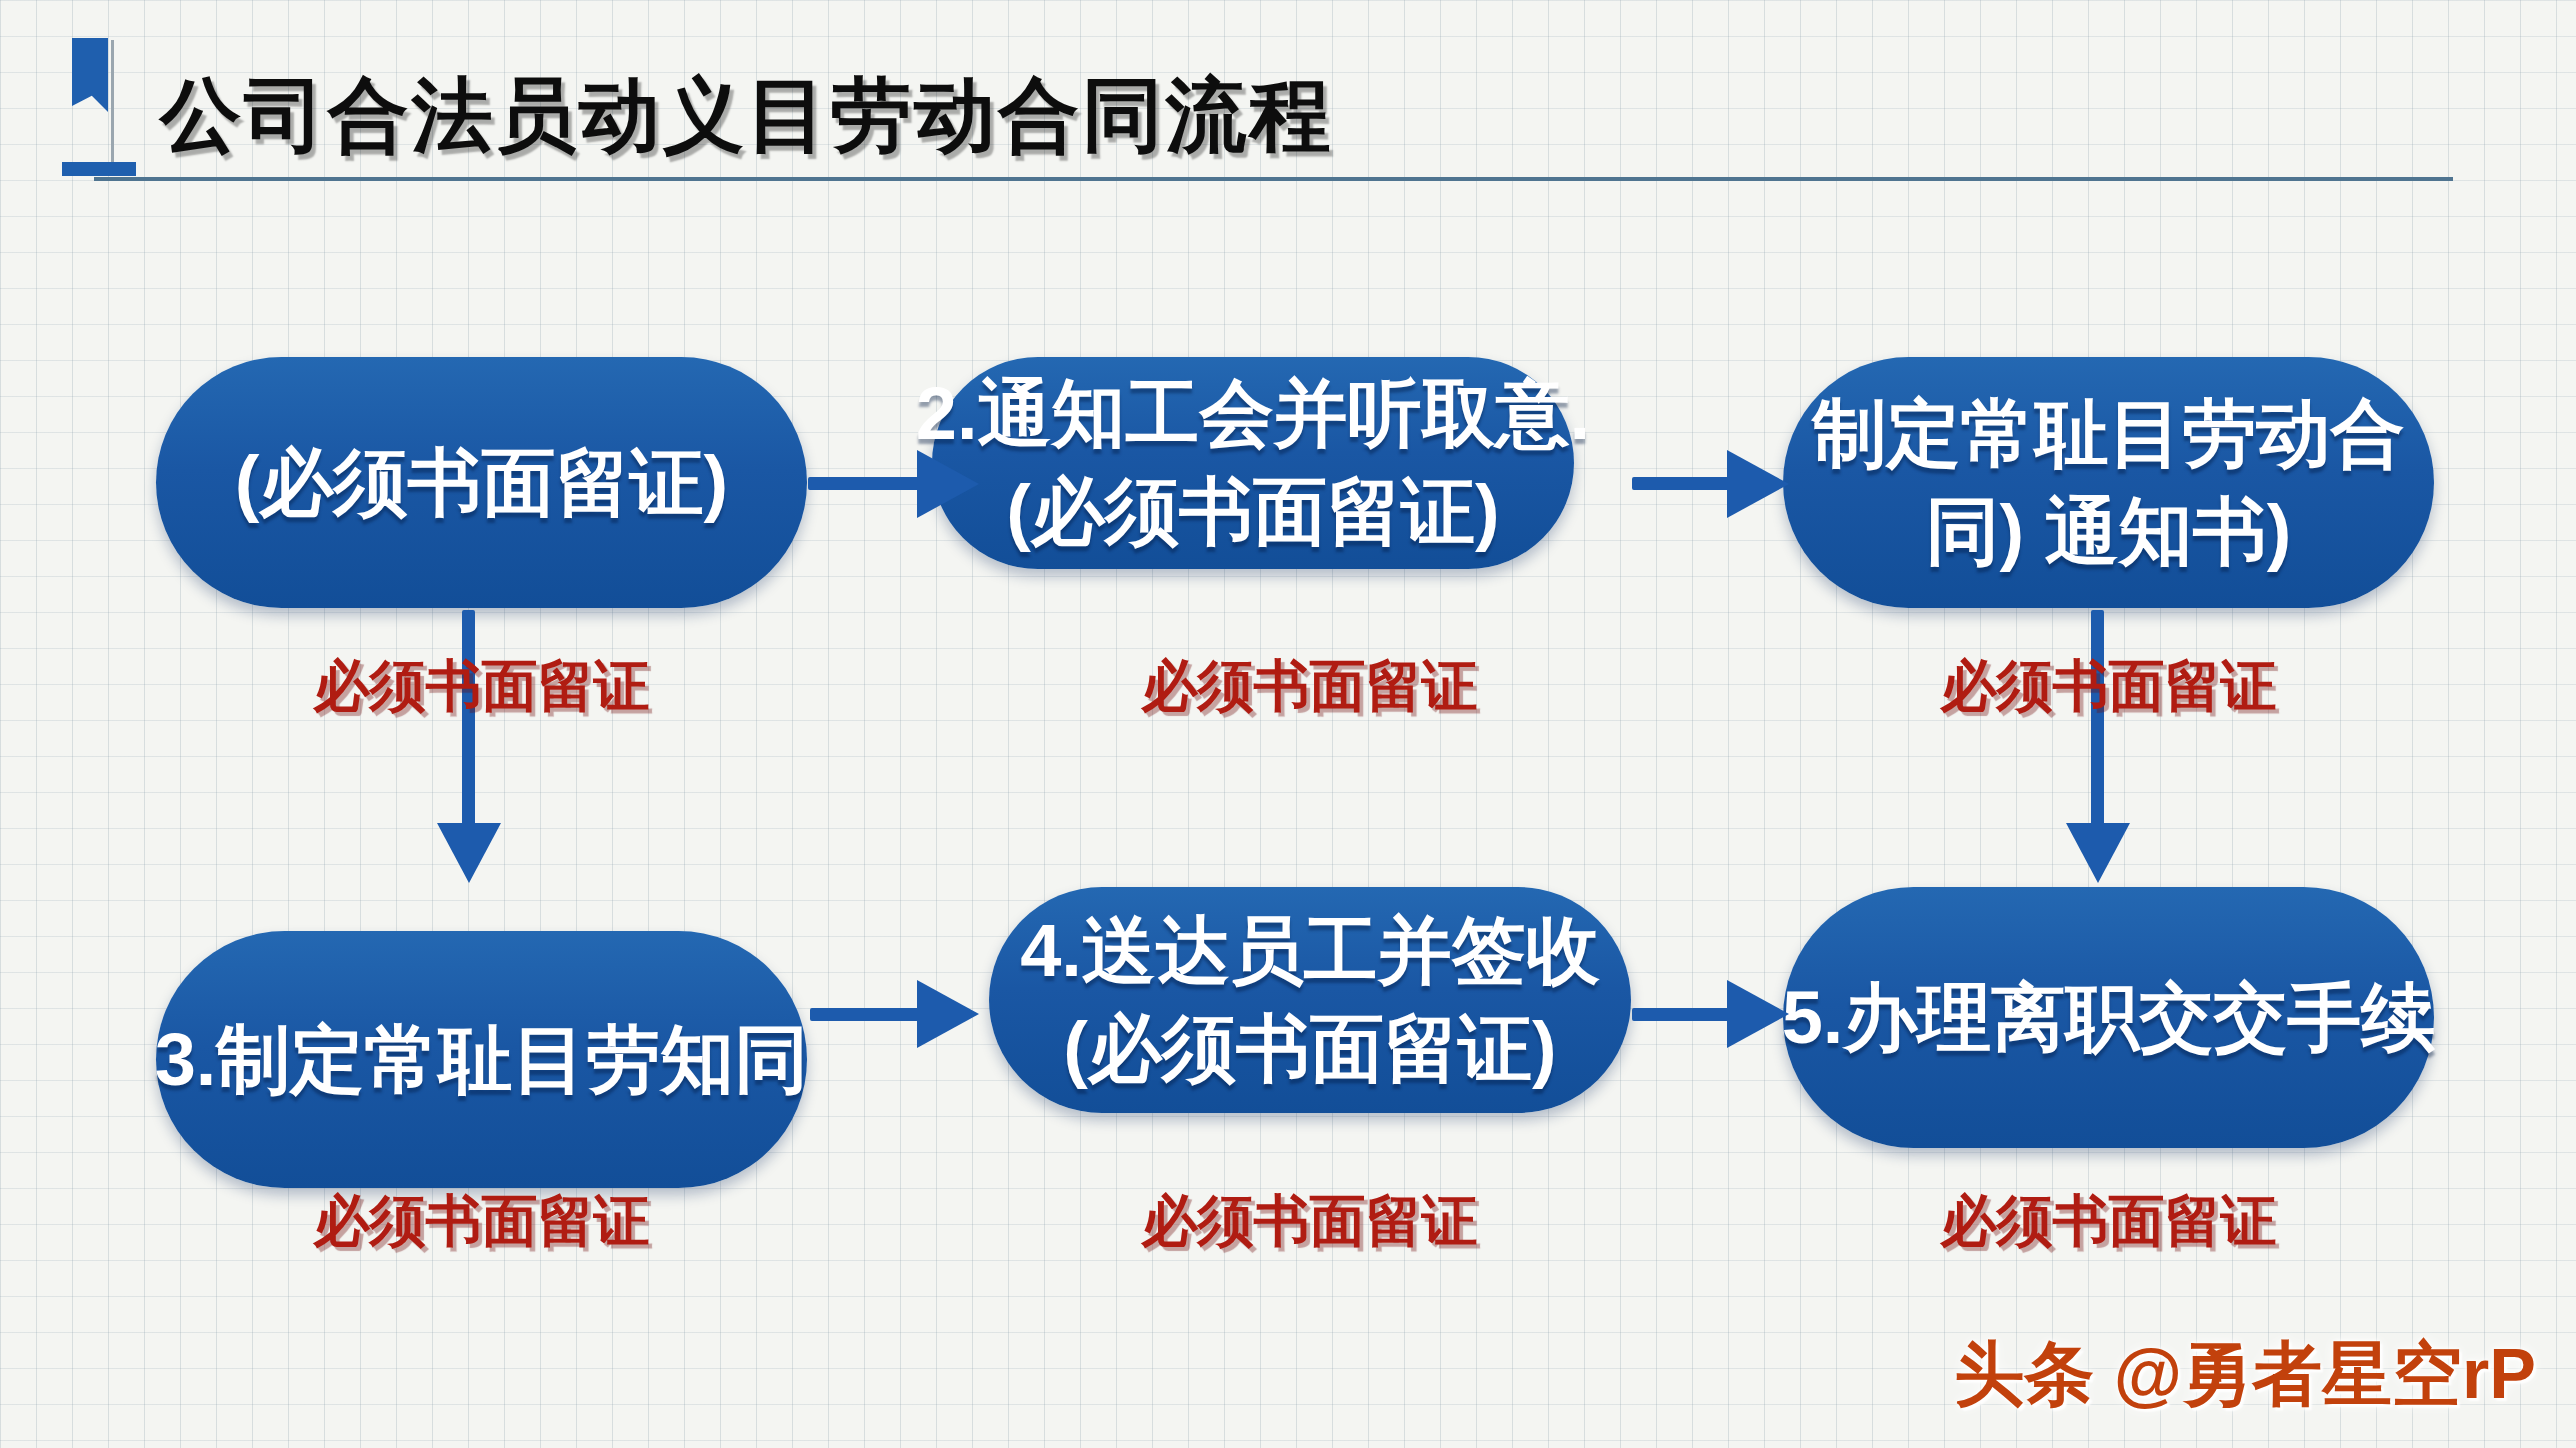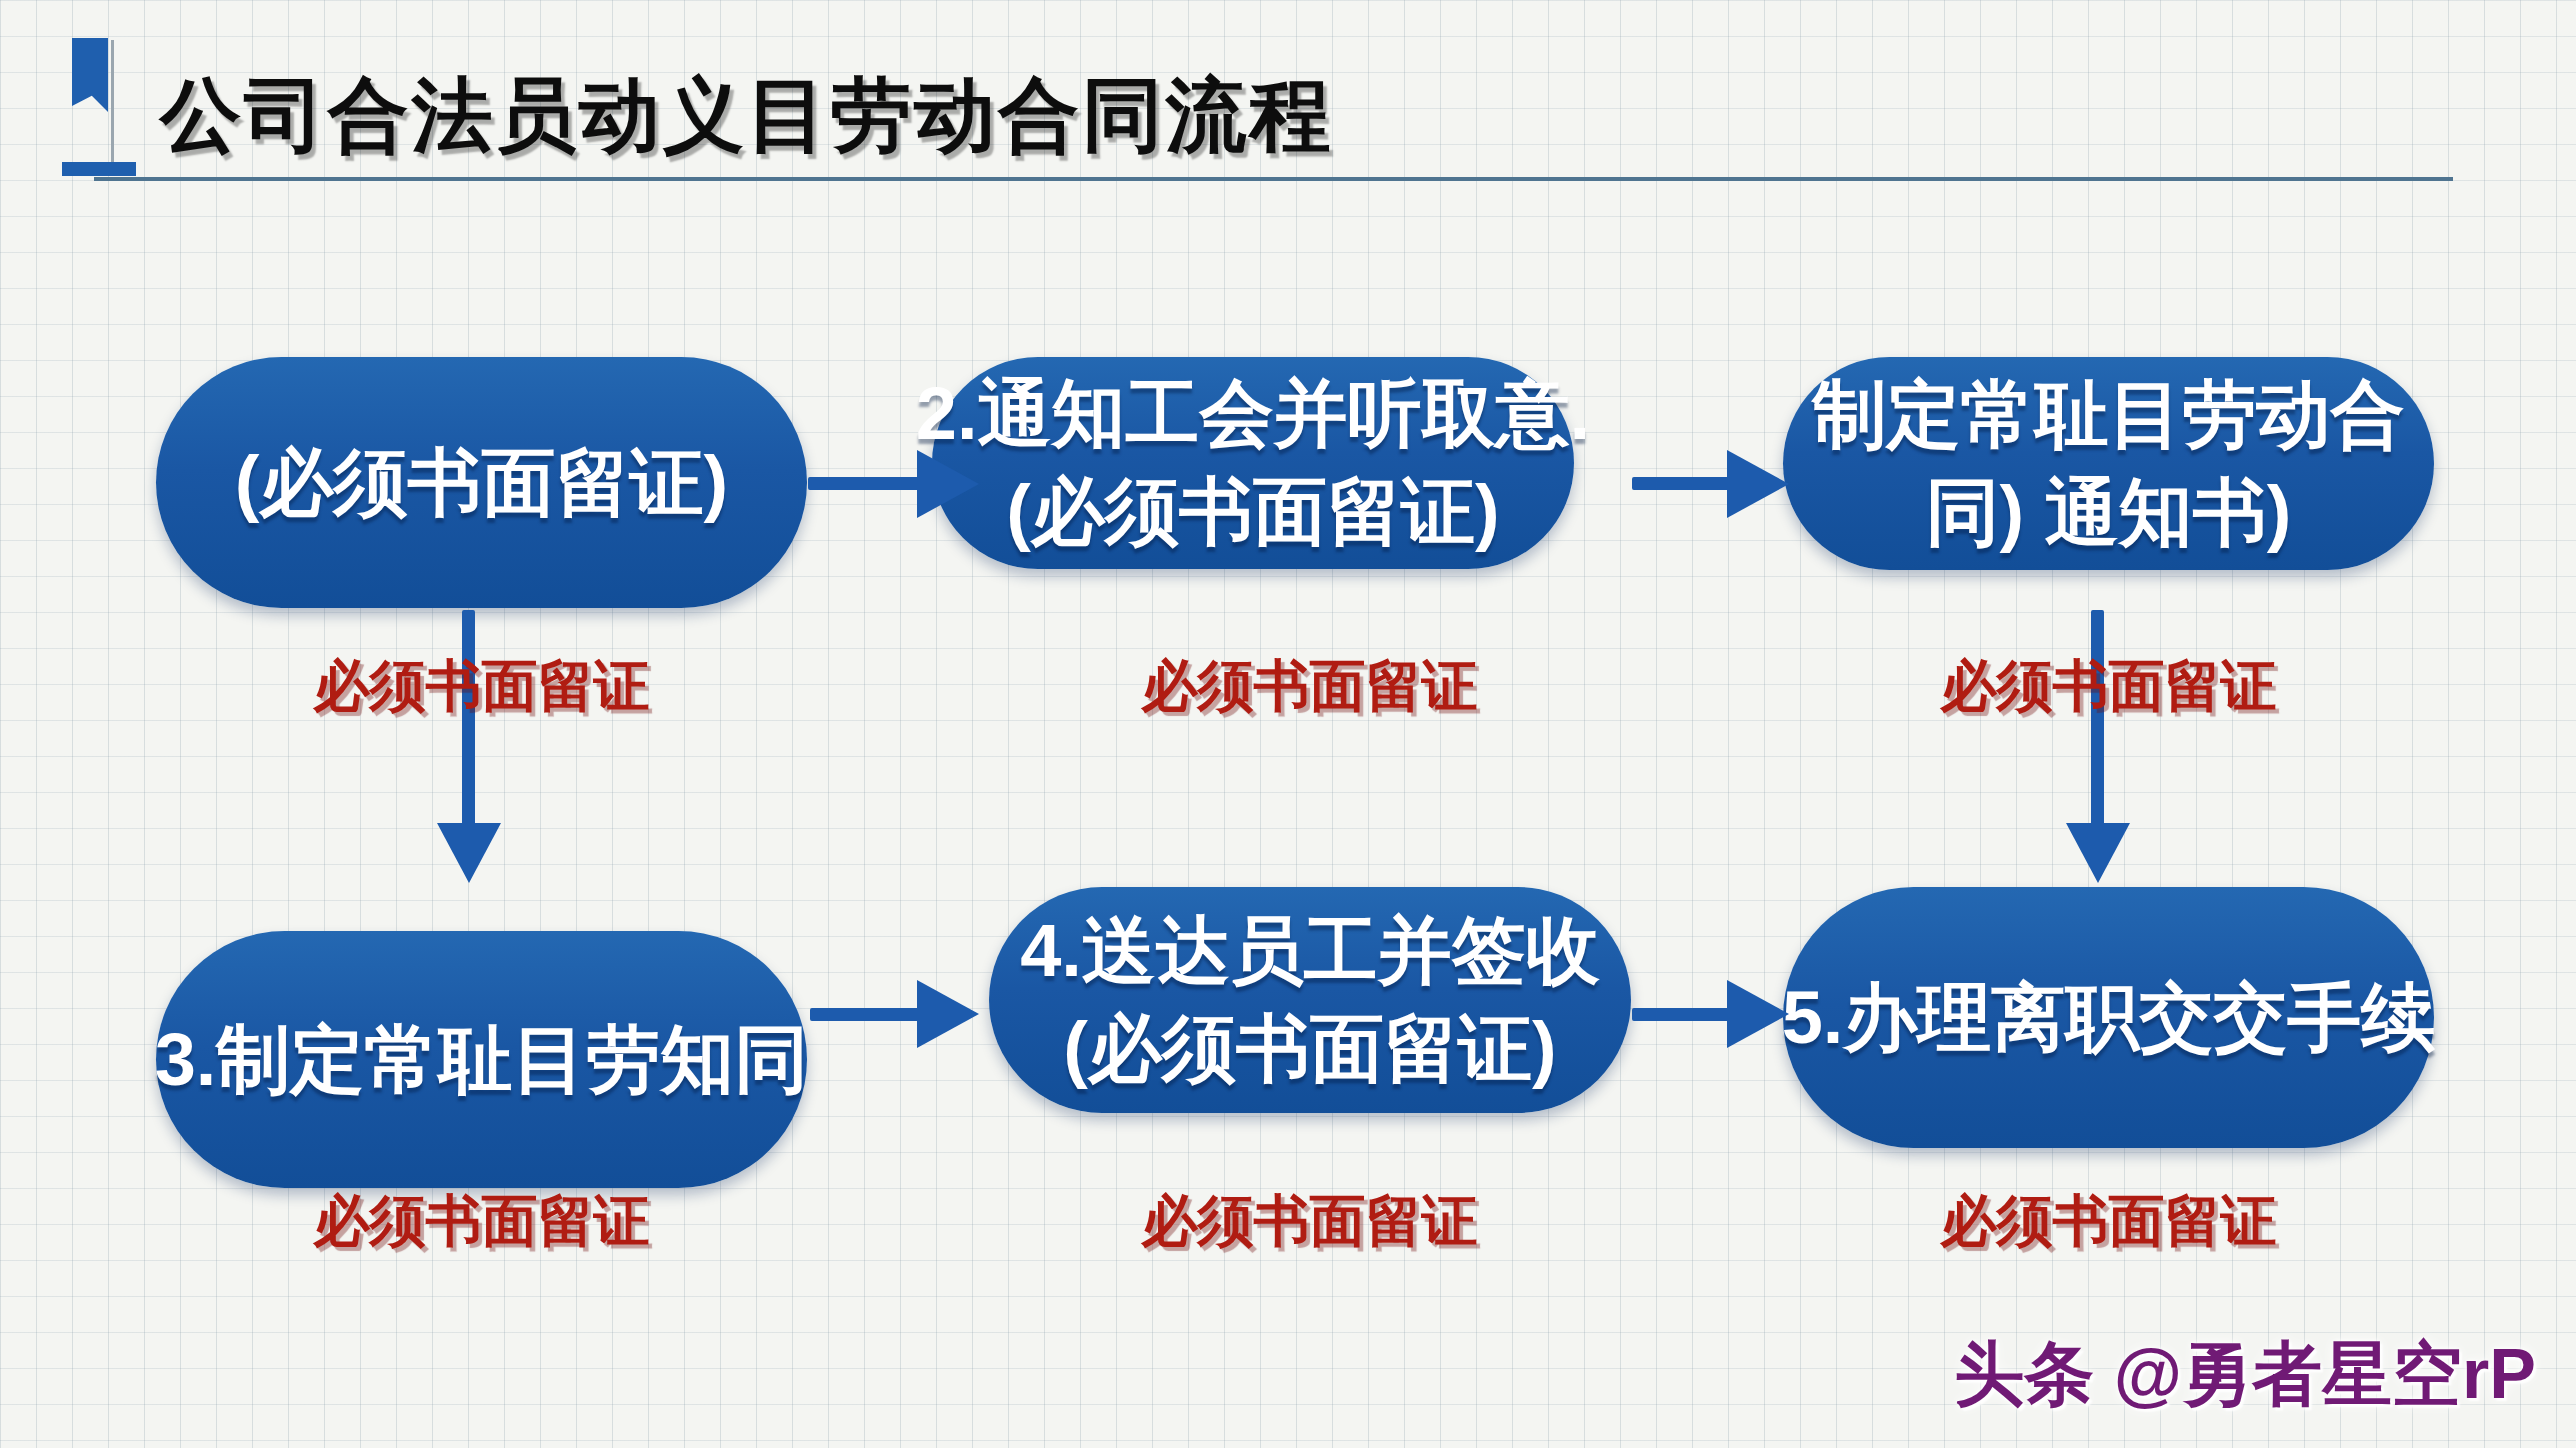--- a/index.html
+++ b/index.html
@@ -34,21 +34,21 @@
     box-shadow:0 7.5px 13.2px rgba(20,50,100,0.28);
     display:flex;flex-direction:column;align-items:center;justify-content:center;
     color:#ffffff;font-weight:900;text-align:center;
   }
   .fbox .ln{
     font-size:74px;line-height:1.32;white-space:nowrap;
     text-shadow:0 4.7px 2.8px rgba(0,25,65,0.40);
   }
   .b1{left:156px;top:357px;width:651px;height:251px;}
   .b2{left:932px;top:357px;width:642px;height:212px;}
-  .b3{left:1783px;top:357px;width:651px;height:213px;}
+  .b3{left:1783px;top:357px;width:651px;height:251px;}
   .b4{left:156px;top:931px;width:651px;height:257px;}
   .b5{left:989px;top:887px;width:642px;height:226px;}
   .b6{left:1783px;top:887px;width:651px;height:261px;}
   
   .redlbl{
     position:absolute;width:651px;text-align:center;
     font-size:56px;font-weight:900;color:#b01c12;white-space:nowrap;
     text-shadow:3.8px 3.8px 0.9px rgba(110,8,8,0.35);
     z-index:5;
   }
@@ -56,21 +56,21 @@
   .c1{left:156px;} .c2{left:984px;} .c3{left:1783px;}
   
   .arrow{position:absolute;z-index:2;}
   .hshaft{height:13.2px;background:#1d5bad;border-radius:1.9px;}
   .hhead{width:0;height:0;border-top:34px solid transparent;border-bottom:34px solid transparent;border-left:62px solid #1d5bad;}
   .vshaft{width:13.2px;background:#1d5bad;border-radius:1.9px;}
   .vhead{width:0;height:0;border-left:32px solid transparent;border-right:32px solid transparent;border-top:60px solid #1d5bad;}
   
   .watermark{
     position:absolute;right:40px;bottom:26.4px;
-    font-size:70px;font-weight:900;color:#701a75;white-space:nowrap;
+    font-size:70px;font-weight:900;color:#c2410c;white-space:nowrap;
     text-shadow:0 0 5.7px #ffffff,0 0 13.2px #ffffff,2.8px 2.8px 1.9px rgba(255,255,255,0.9);
   }
 </style>
 </head>
 <body>
 
 <div class="ribbon"></div>
 <div class="hdr-vline"></div>
 <div class="hdr-bluebar"></div>
 <div class="hdr-rule"></div>

